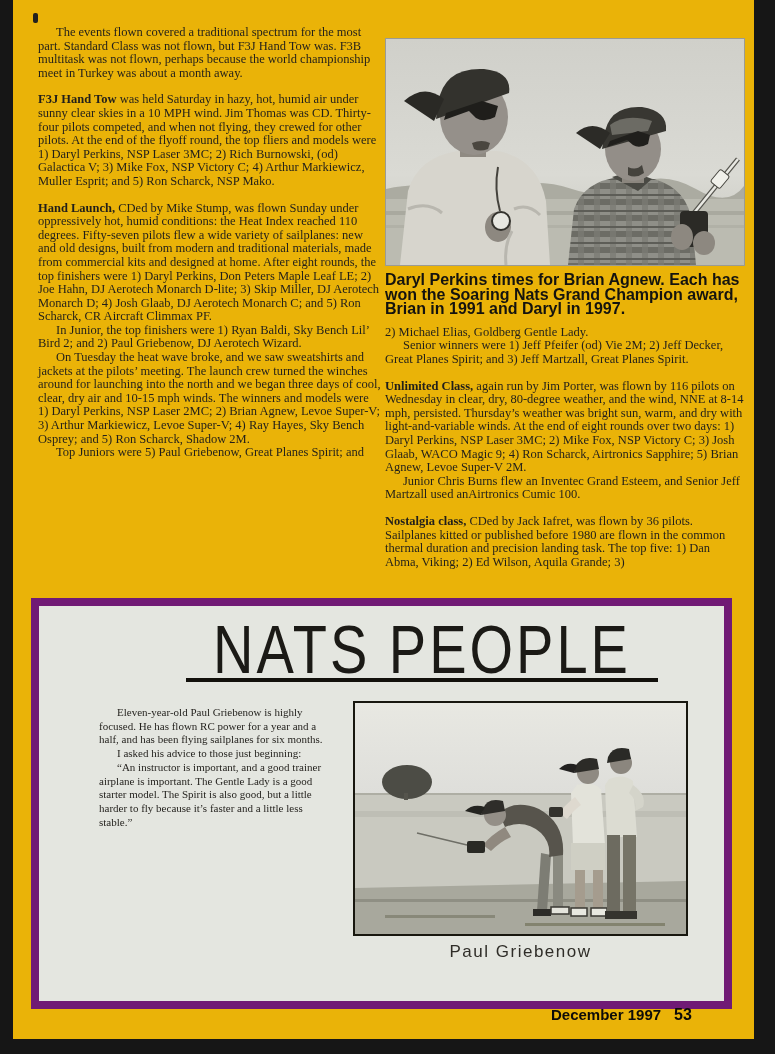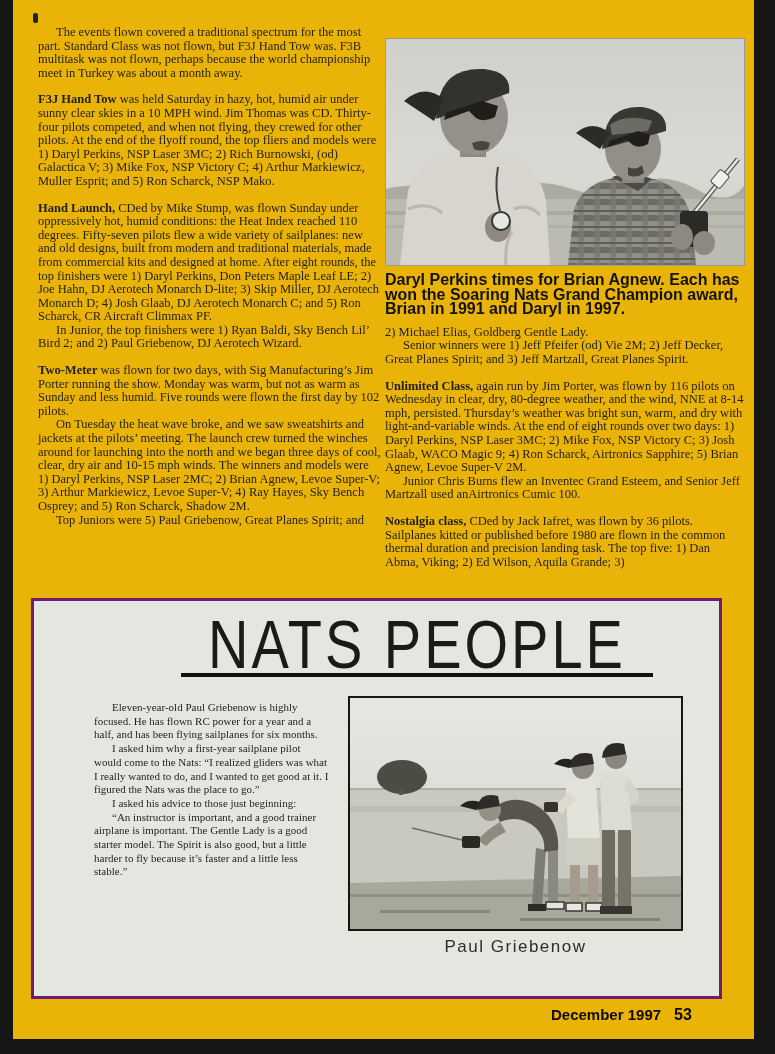--- a/index.html
+++ b/index.html
@@ -29,21 +29,21 @@
   .photo-top svg { display:block; }
   .photo-caption {
     margin-top:7px; font-family:"Liberation Sans", sans-serif; font-weight:bold;
     font-size:16px; line-height:14.6px; color:#14130f;
   }
   .col-right-text { margin-top:9px;font-family:Liberation Serif, serif; }
 
   
   .nats-box {
     position:absolute; left:18px; top:598px; width:685px; height:395px;
-    border:3px solid #701a75; background:#e4e6e0;
+    border:8px solid #701a75; background:#e4e6e0;
   }
   .nats-head { position:absolute; left:147px; top:4px; width:472px; height:72px; text-align:center; }
   .nats-headline {
     display:inline-block; font-family:"Liberation Sans", sans-serif;
     font-size:56px; font-weight:400; letter-spacing:3px; color:#1b1a16;
     transform:scaleY(1.22); transform-origin:center top; white-space:nowrap;
   }
   .nats-rule { position:absolute; left:0; top:68px; width:100%; height:4px; background:#12110c; }
   .nats-text {
     position:absolute; left:60px; top:100px; width:236px;
@@ -71,21 +71,20 @@
 <body>
 
 <div class="page">
   <div class="speck"></div>
 
   <div class="col-left">
     <p class="ind"><span>The events flown covered a traditional spectrum for the most part. Standard Class was not flown, but F3J Hand Tow was. F3B multitask was not flown, perhaps because the world championship meet in Turkey was about a month away.</span></p>
     <p class="gap"><span class="lead">F3J Hand Tow</span><span> was held Saturday in hazy, hot, humid air under sunny clear skies in a 10 MPH wind. Jim Thomas was CD. Thirty-four pilots competed, and when not flying, they crewed for other pilots. At the end of the flyoff round, the top fliers and models were 1) Daryl Perkins, NSP Laser 3MC; 2) Rich Burnowski, (od) Galactica V; 3) Mike Fox, NSP Victory C; 4) Arthur Markiewicz, Muller Esprit; and 5) Ron Scharck, NSP Mako.</span></p>
     <p class="gap"><span class="lead">Hand Launch,</span><span> CDed by Mike Stump, was flown Sunday under oppressively hot, humid conditions: the Heat Index reached 110 degrees. Fifty-seven pilots flew a wide variety of sailplanes: new and old designs, built from modern and traditional materials, made from commercial kits and designed at home. After eight rounds, the top finishers were 1) Daryl Perkins, Don Peters Maple Leaf LE; 2) Joe Hahn, DJ Aerotech Monarch D-lite; 3) Skip Miller, DJ Aerotech Monarch D; 4) Josh Glaab, DJ Aerotech Monarch C; and 5) Ron Scharck, CR Aircraft Climmax PF.</span></p>
     <p class="ind"><span>In Junior, the top finishers were 1) Ryan Baldi, Sky Bench Lil’ Bird 2; and 2) Paul Griebenow, DJ Aerotech Wizard.</span></p>
-    <p class="gap"><span class="lead">Two-Meter</span><span> was flown for two days, with Sig Manufacturing’s Jim Porter running the show. Monday was warm, but not as warm as Sunday and less humid. Five rounds were flown the first day by 102 pilots.</span></p>
     <p class="ind"><span>On Tuesday the heat wave broke, and we saw sweatshirts and jackets at the pilots’ meeting. The launch crew turned the winches around for launching into the north and we began three days of cool, clear, dry air and 10-15 mph winds. The winners and models were 1) Daryl Perkins, NSP Laser 2MC; 2) Brian Agnew, Levoe Super-V; 3) Arthur Markiewicz, Levoe Super-V; 4) Ray Hayes, Sky Bench Osprey; and 5) Ron Scharck, Shadow 2M.</span></p>
     <p class="ind"><span>Top Juniors were 5) Paul Griebenow, Great Planes Spirit; and</span></p>
   </div>
 
   <div class="col-right">
     <div class="photo-top">
       <svg width="358" height="226" viewBox="0 0 358 226">
         <defs>
           <linearGradient id="sky1" x1="0" y1="0" x2="0" y2="1">
             <stop offset="0" stop-color="#d0d0ca"></stop>
@@ -150,21 +149,20 @@
     </div>
   </div>
 
   <div class="nats-box">
     <div class="nats-head">
       <span class="nats-headline">NATS PEOPLE</span>
       <div class="nats-rule"></div>
     </div>
     <div class="nats-text">
       <p class="ind"><span>Eleven-year-old Paul Griebenow is highly focused. He has flown RC power for a year and a half, and has been flying sailplanes for six months.</span></p>
-      <p class="ind"><span>I asked him why a first-year sailplane pilot would come to the Nats: “I realized gliders was what I really wanted to do, and I wanted to get good at it. I figured the Nats was the place to go.”</span></p>
       <p class="ind"><span>I asked his advice to those just beginning:</span></p>
       <p class="ind"><span>“An instructor is important, and a good trainer airplane is important. The Gentle Lady is a good starter model. The Spirit is also good, but a little harder to fly because it’s faster and a little less stable.”</span></p>
     </div>
     <div class="nats-photo">
       <svg width="331" height="231" viewBox="0 0 331 231">
         <defs>
           <linearGradient id="sky2" x1="0" y1="0" x2="0" y2="1">
             <stop offset="0" stop-color="#e8e8e2"></stop>
             <stop offset="1" stop-color="#dededa"></stop>
           </linearGradient>

